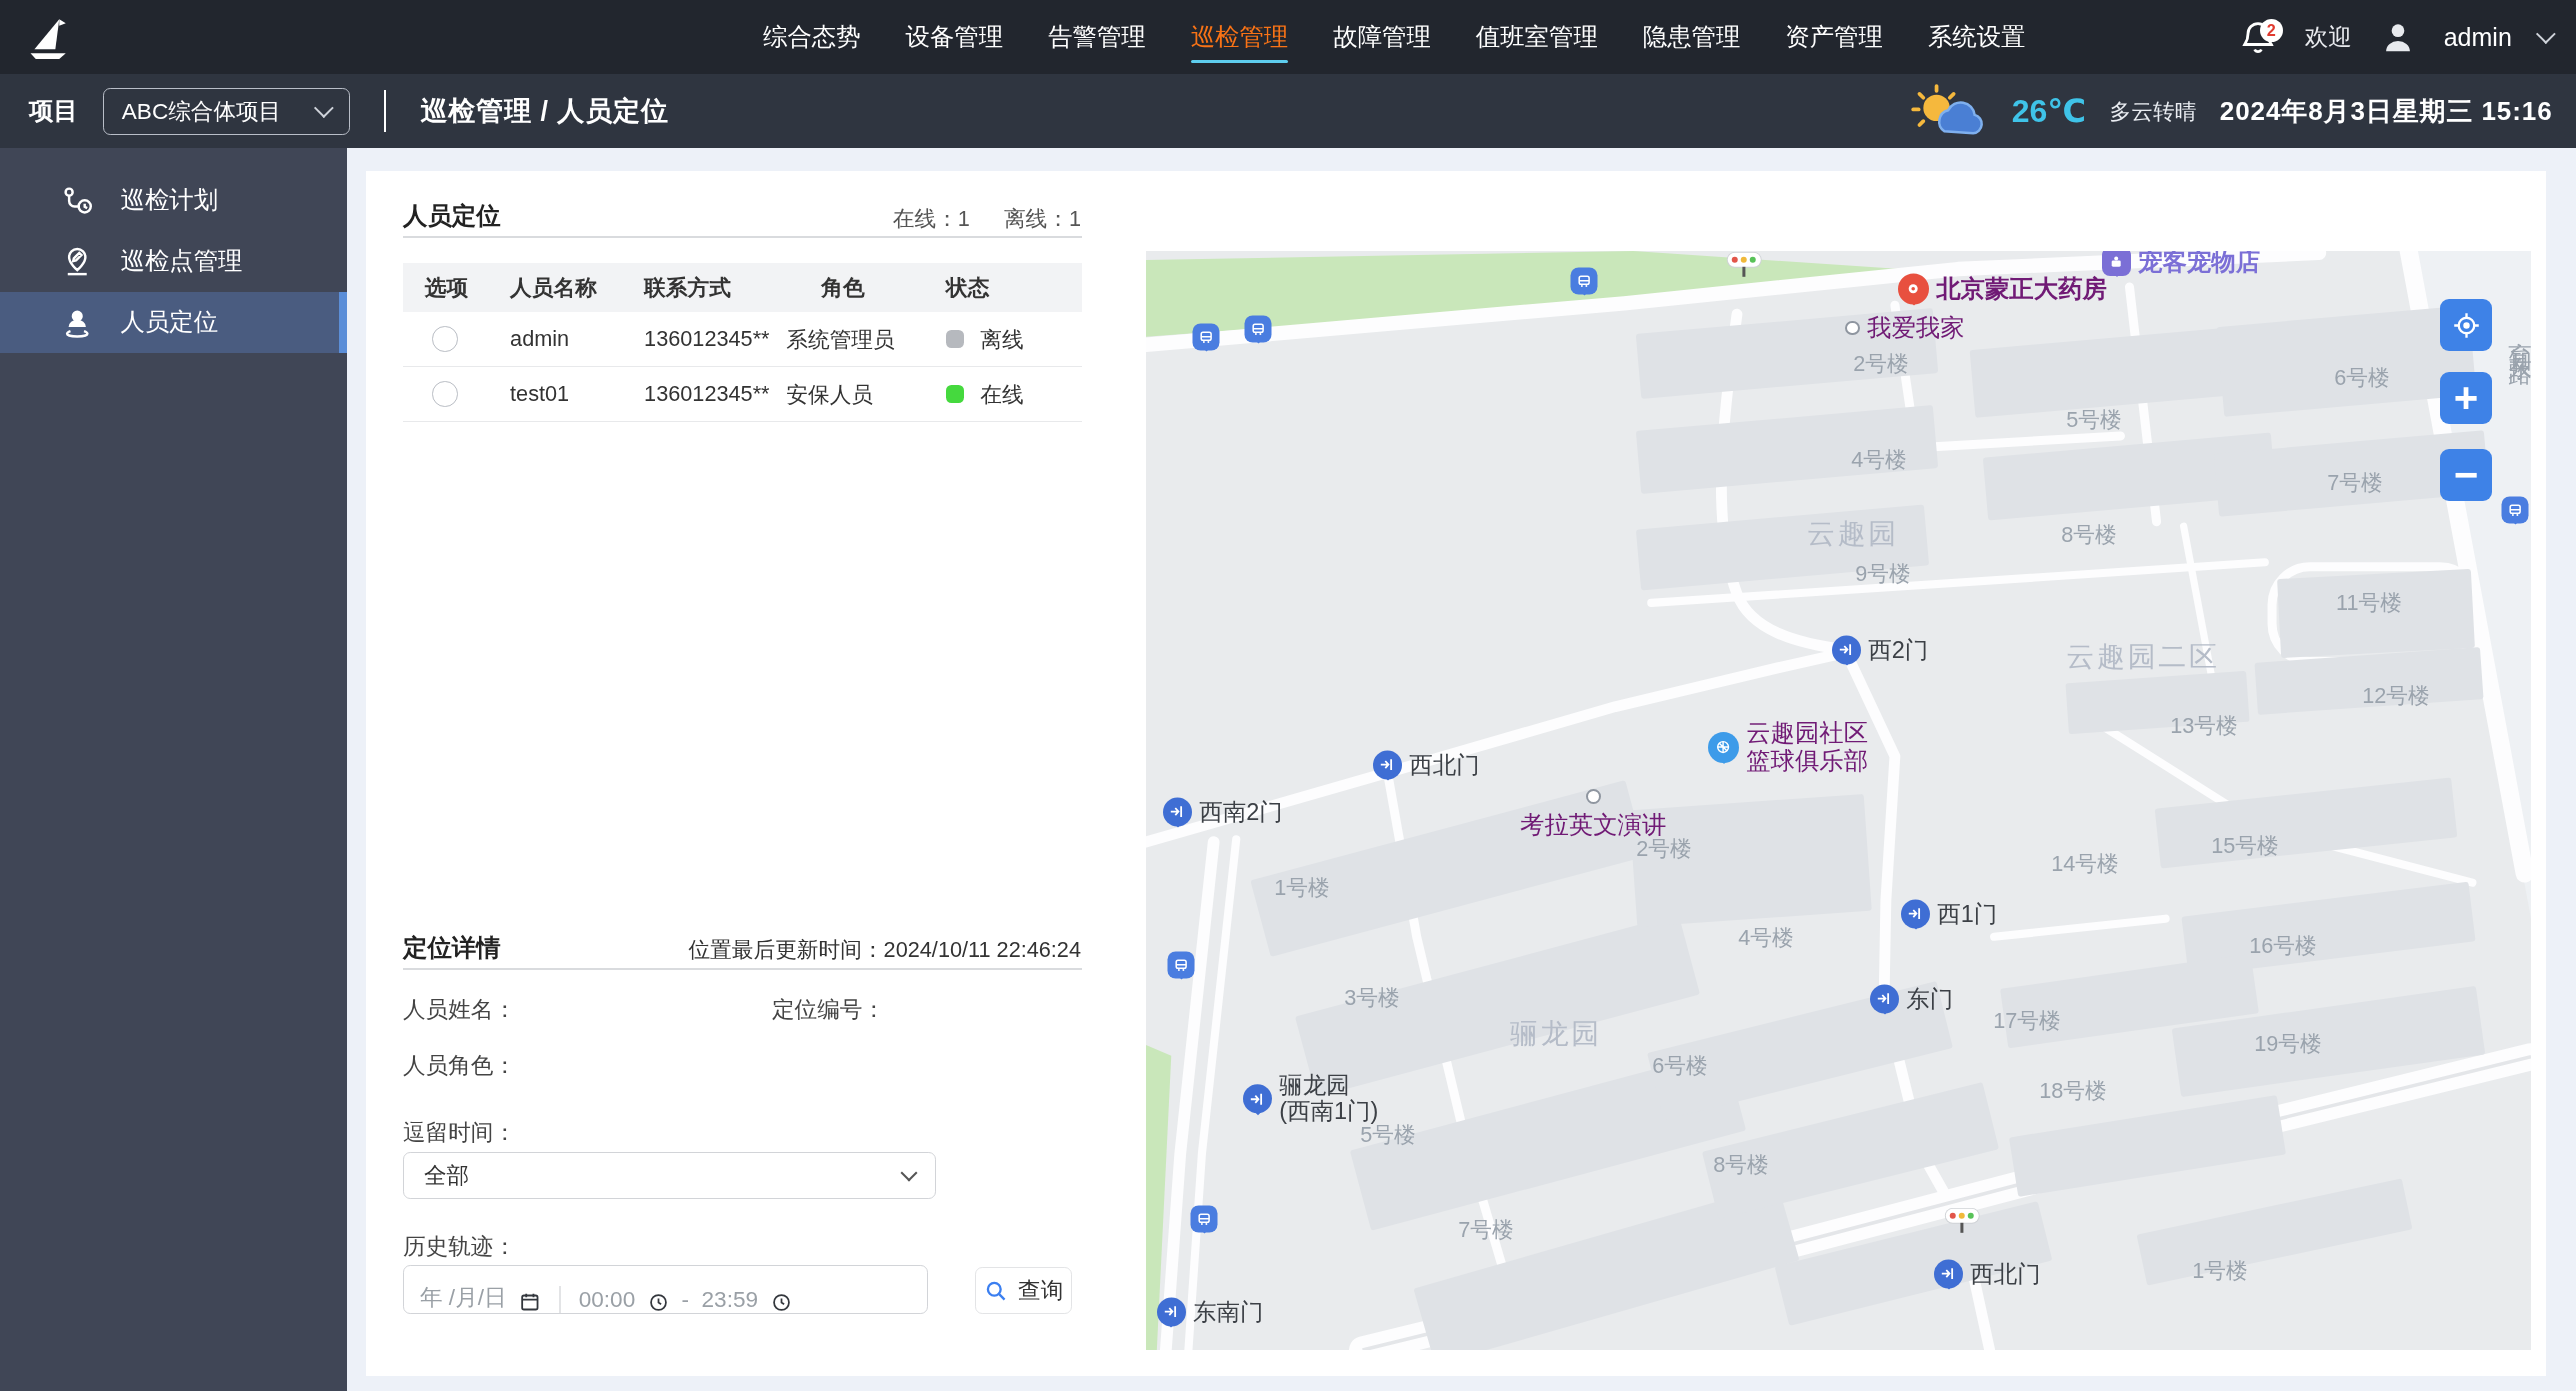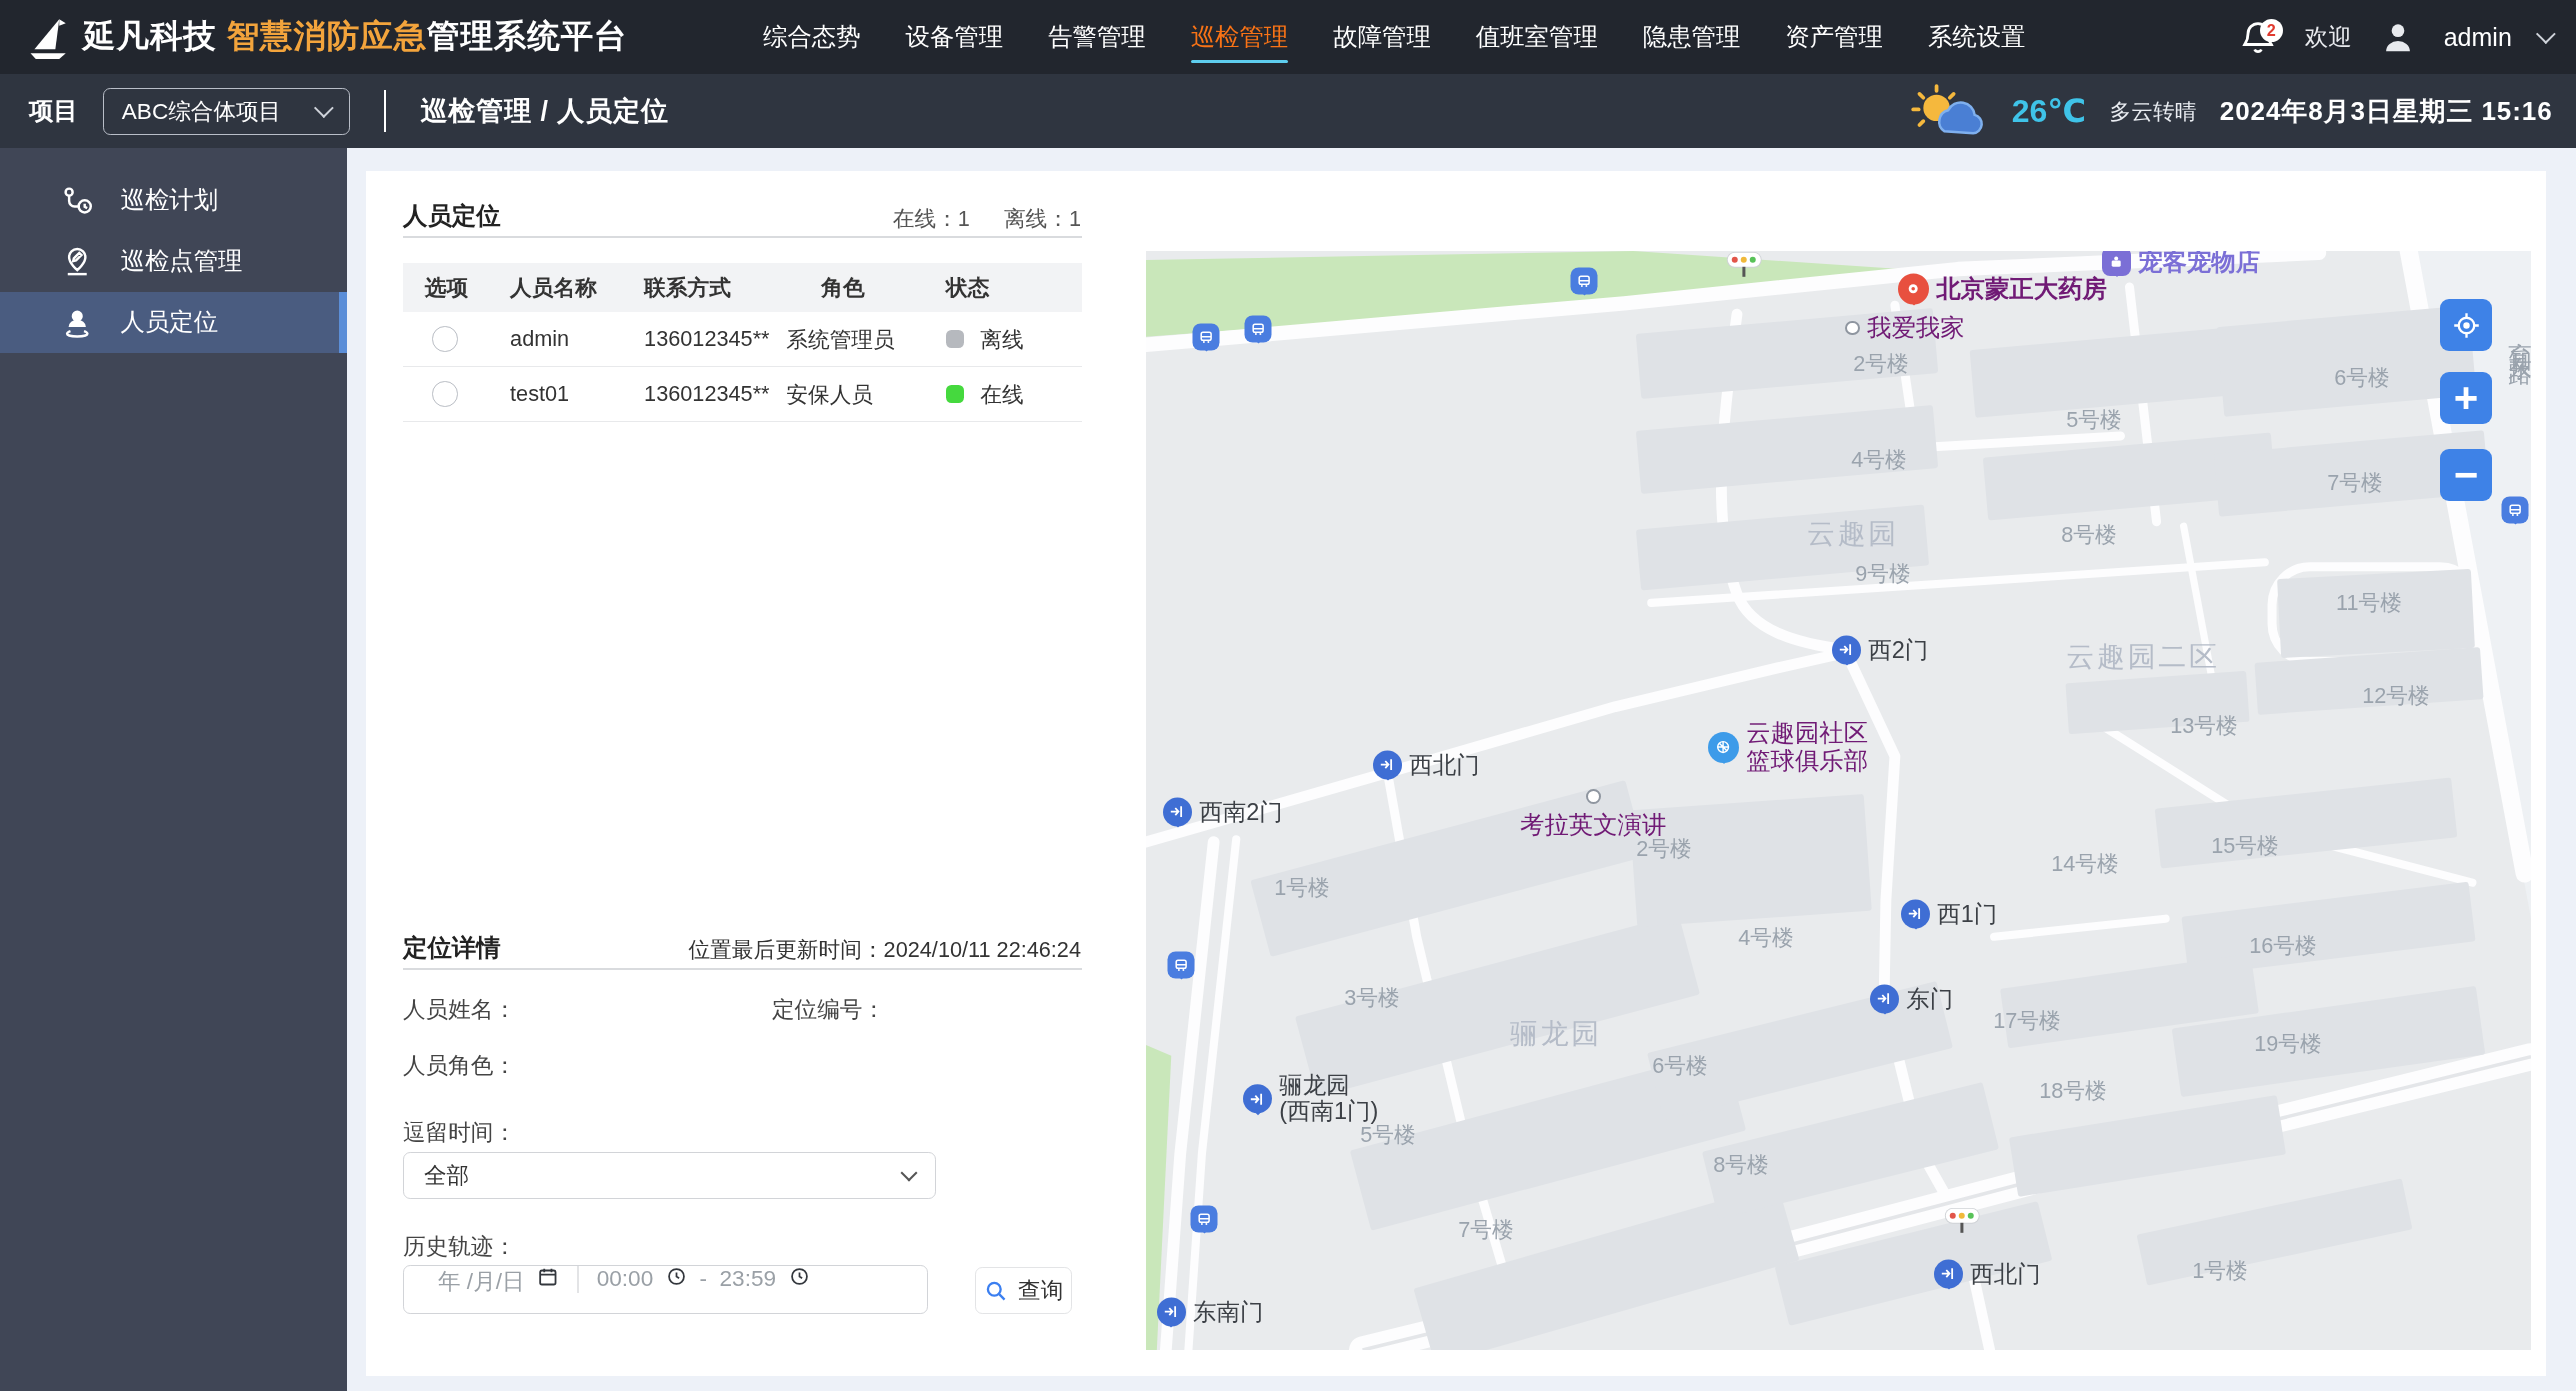--- a/index.html
+++ b/index.html
@@ -61,21 +61,21 @@
   .c5{flex:1;display:flex;align-items:center;padding-left:31px;box-sizing:border-box;gap:16.2px;}
   .radio{width:23.5px;height:23.5px;border:1.8px solid #b9bdc4;border-radius:50%;margin-left:29px;background:#fff;cursor:pointer;}
   .dot{width:18px;height:18px;border-radius:5.4px;}
   
   .flabel{position:absolute;font-size:22.6px;color:#444;}
   .sel{position:absolute;left:403px;top:1152px;width:533px;height:47px;border:1.8px solid #d2d4d8;border-radius:7.2px;
        display:flex;align-items:center;justify-content:space-between;padding:0 20px;box-sizing:border-box;cursor:pointer;}
   .sel span{font-size:22.6px;color:#333;}
   .chev-g{display:inline-block;width:10px;height:10px;border-right:2.7px solid #555;border-bottom:2.7px solid #555;transform:rotate(45deg);margin-top:-5.4px;}
   .dtbox{position:absolute;left:403px;top:1265px;width:525px;height:49px;border:1.8px solid #d2d4d8;border-radius:7.2px;
-         display:flex;align-items:flex-start;box-sizing:border-box;padding:0 34px;gap:12.6px;cursor:text;}
+         display:flex;align-items:flex-end;box-sizing:border-box;padding:0 16px;gap:12.6px;cursor:text;}
   .dtbox .ph{color:#9aa0a6;font-size:22.6px;}
   .dtsep{width:1.8px;height:27px;background:#e3e4e6;margin:0 5.4px;}
   .qbtn{position:absolute;left:975px;top:1267px;width:97px;height:47px;border:1.8px solid #e3e4e6;border-radius:7.2px;background:#fff;
         display:flex;align-items:center;justify-content:center;gap:10.8px;cursor:pointer;}
   .qbtn span{font-size:22.6px;color:#333;}
   
   .map{position:absolute;left:1146px;top:251px;width:1385px;height:1099px;background:#e9ebed;overflow:hidden;cursor:grab;}
   .map svg.roads{position:absolute;left:0;top:0;}
   .bld{position:absolute;background:#dfe2e6;border-radius:2.7px;}
   .mk{position:absolute;display:flex;align-items:center;gap:7.2px;transform:translate(0,-50%);white-space:pre-line;}
@@ -107,21 +107,20 @@
 </head>
 <body>
 
 <header class="nav">
   <div class="logo">
     <svg width="47" height="47" viewBox="0 0 36 36">
       <path d="M8 27 L27 4 L24 27 Z" fill="#ffffff"></path>
       <path d="M5 30 h27 l-5 4.5 H9 Z" fill="#ffffff"></path>
       <path d="M27 4 l5 3 -5 2 Z" fill="#ffffff"></path>
     </svg>
-    <div class="logo-txt"><span>延凡科技</span>&nbsp;<span class="logo-hl">智慧消防应急</span><span>管理系统平台</span></div>
   </div>
   <nav class="nav-menu">
     <div class="nav-item">综合态势</div>
     <div class="nav-item">设备管理</div>
     <div class="nav-item">告警管理</div>
     <div class="nav-item active">巡检管理</div>
     <div class="nav-item">故障管理</div>
     <div class="nav-item">值班室管理</div>
     <div class="nav-item">隐患管理</div>
     <div class="nav-item">资产管理</div>

